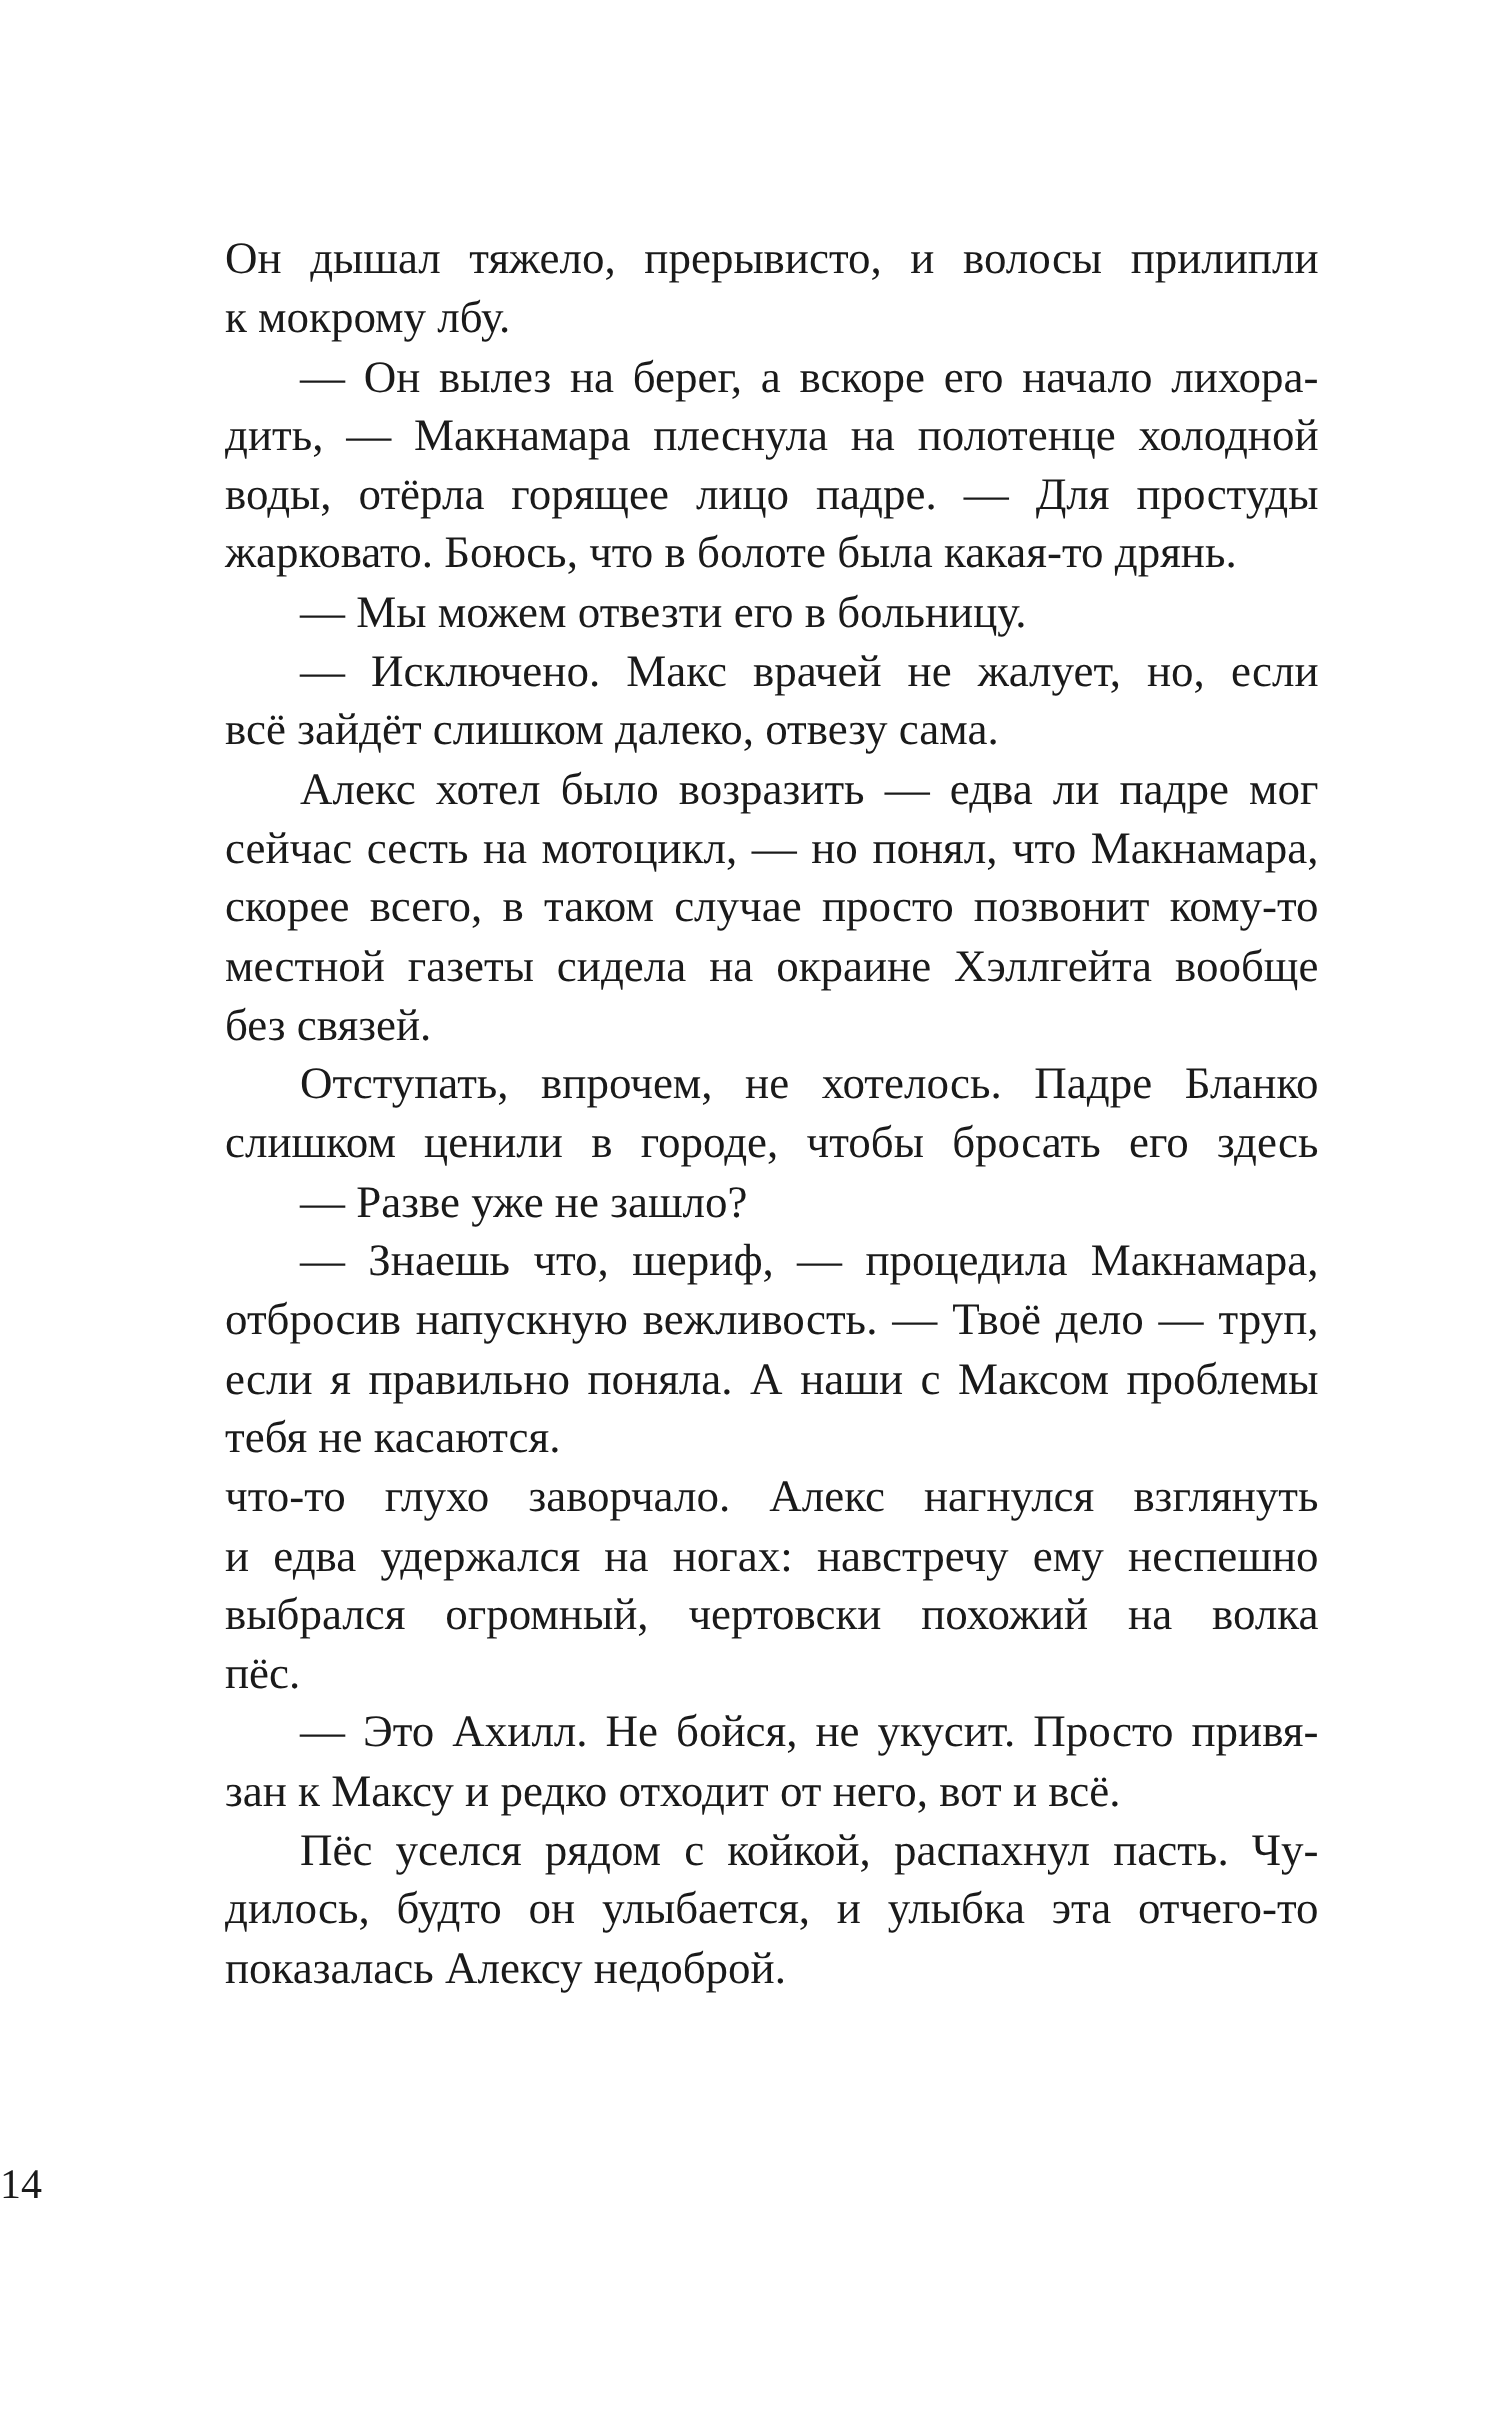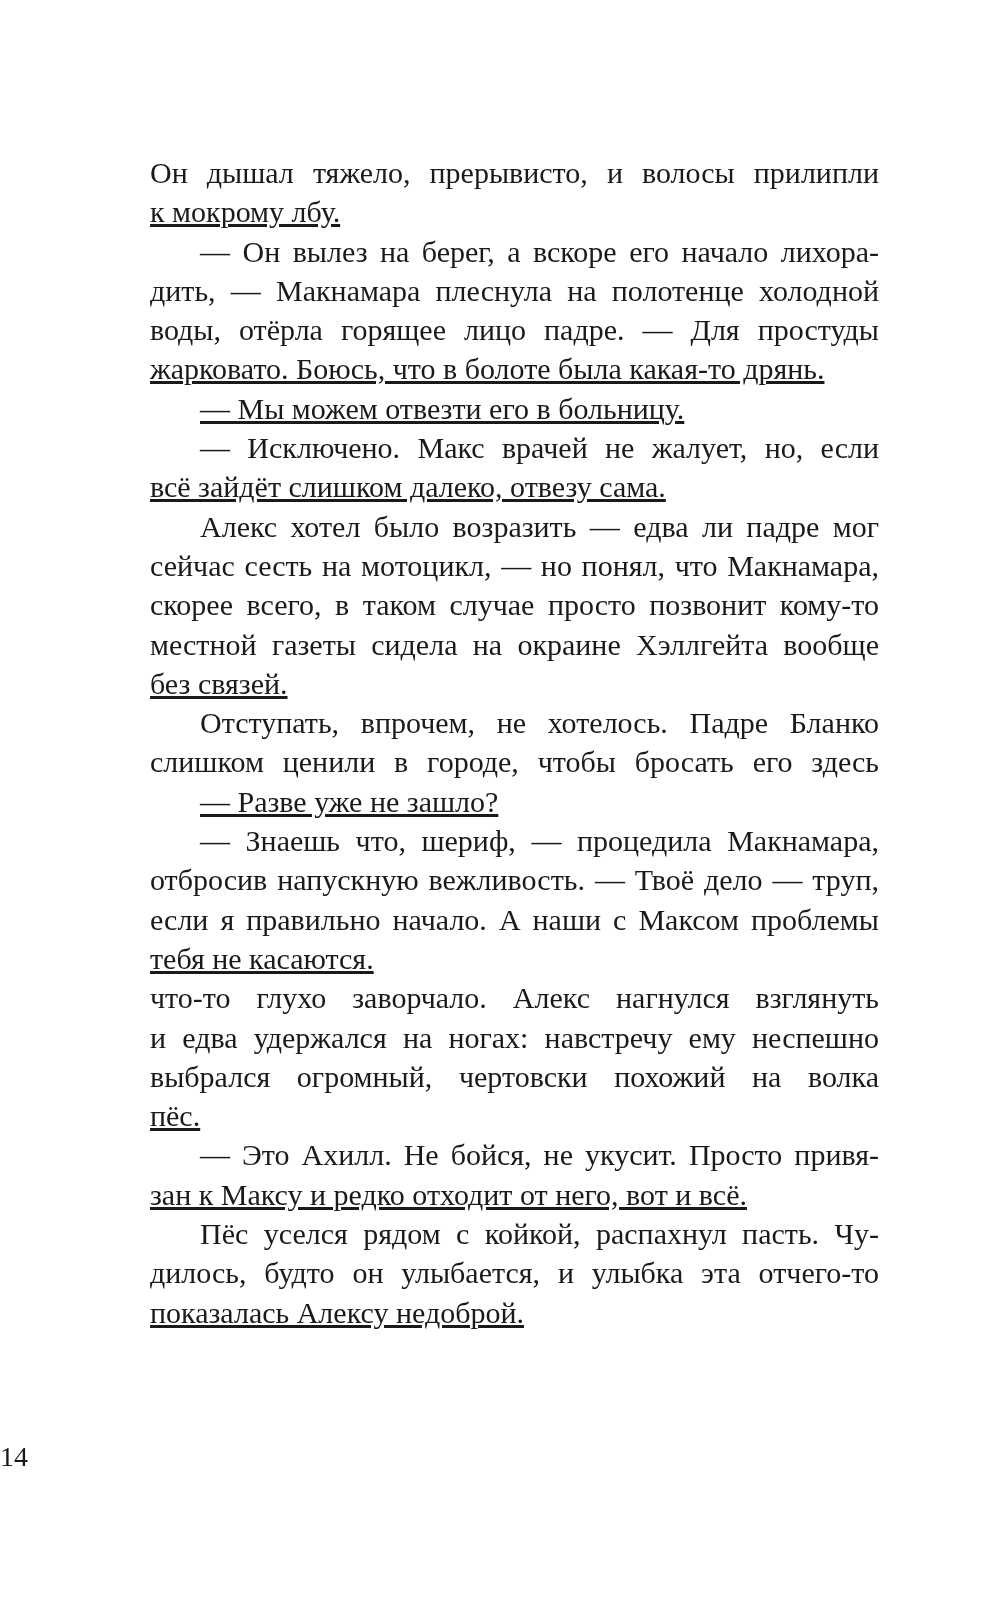--- a/index.html
+++ b/index.html
@@ -24,21 +24,20 @@
     height: 39.3px;
     line-height: 39.3px;
     font-size: 30px;
     white-space: nowrap;
     text-align: justify;
     text-align-last: justify;
   }
   .line.last {
     text-align: right;
     text-align-last: left;
-    text-decoration: underline;
   }
   .line.indent { padding-left: 50px; }
   .page-number {
     position: absolute;
     top: 1440px;
     left: 0;
     width: 100%;
     text-align: left;
     font-size: 28px;
     line-height: 34px;
@@ -76,21 +75,21 @@
       <div class="para">
         <div class="line indent">Отступать, впрочем, не хотелось. Падре Бланко</div>
         <div class="line">слишком ценили в городе, чтобы бросать его здесь</div>
       </div>
       <div class="para">
         <div class="line last indent">— Разве уже не зашло?</div>
       </div>
       <div class="para">
         <div class="line indent">— Знаешь что, шериф, — процедила Макнамара,</div>
         <div class="line">отбросив напускную вежливость. — Твоё дело — труп,</div>
-        <div class="line">если я правильно начало. А наши с Максом проблемы</div>
+        <div class="line">если я правильно поняла. А наши с Максом проблемы</div>
         <div class="line last">тебя не касаются.</div>
       </div>
       <div class="para">
         <div class="line">что-то глухо заворчало. Алекс нагнулся взглянуть</div>
         <div class="line">и едва удержался на ногах: навстречу ему неспешно</div>
         <div class="line">выбрался огромный, чертовски похожий на волка</div>
         <div class="line last">пёс.</div>
       </div>
       <div class="para">
         <div class="line indent">— Это Ахилл. Не бойся, не укусит. Просто привя-</div>

